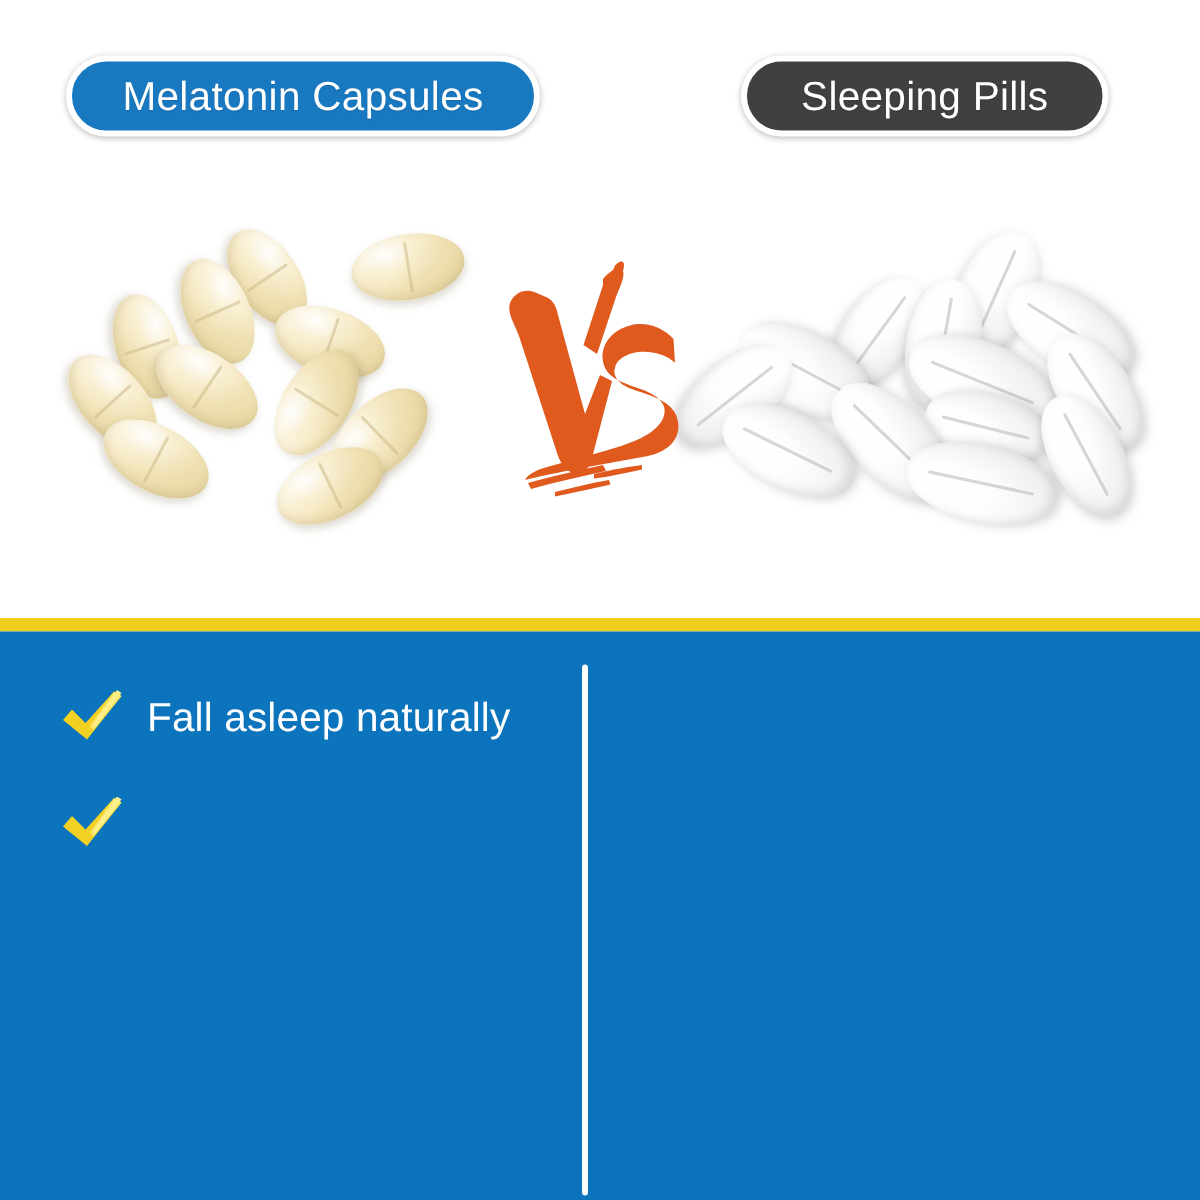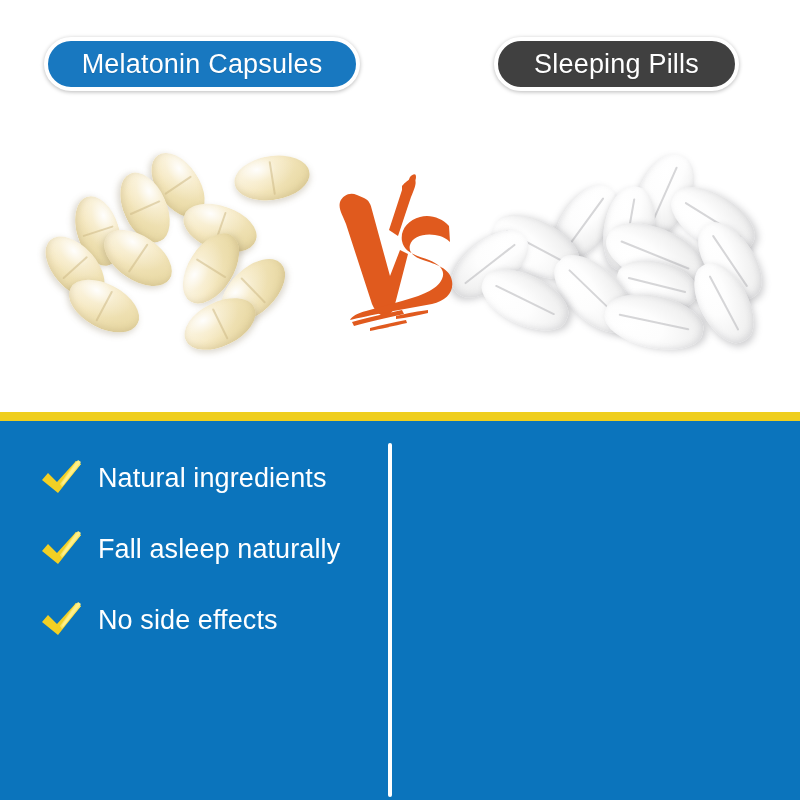--- a/index.html
+++ b/index.html
@@ -259,30 +259,20 @@
 
   <div class="divider-yellow"></div>
 
   <div class="panel">
     <div class="col-divider"></div>
 
     <div class="columns">
 
       <div class="column column-left">
 
-        <div class="feature-row">
-          <span class="icon-slot">
-            <svg viewBox="0 0 44 38" width="44" height="38" aria-hidden="true">
-              <path d="M2 20 L8 13 L17 22 L36 1 L41 4 L18 33 Z" fill="#F2D024"></path>
-              <path d="M36 1 L41 4 L22 27 L20 24 Z" fill="#FAE463"></path>
-              <path d="M38 0 L41 2 L23 25 L22 23 Z" fill="#FFF08A"></path>
-            </svg>
-          </span>
-          <span class="feature-label">Natural ingredients</span>
-        </div>
 
         <div class="feature-row">
           <span class="icon-slot">
             <svg viewBox="0 0 44 38" width="44" height="38" aria-hidden="true">
               <path d="M2 20 L8 13 L17 22 L36 1 L41 4 L18 33 Z" fill="#F2D024"></path>
               <path d="M36 1 L41 4 L22 27 L20 24 Z" fill="#FAE463"></path>
               <path d="M38 0 L41 2 L23 25 L22 23 Z" fill="#FFF08A"></path>
             </svg>
           </span>
           <span class="feature-label">Fall asleep naturally</span>
@@ -290,21 +280,20 @@
 
 
         <div class="feature-row">
           <span class="icon-slot">
             <svg viewBox="0 0 44 38" width="44" height="38" aria-hidden="true">
               <path d="M2 20 L8 13 L17 22 L36 1 L41 4 L18 33 Z" fill="#F2D024"></path>
               <path d="M36 1 L41 4 L22 27 L20 24 Z" fill="#FAE463"></path>
               <path d="M38 0 L41 2 L23 25 L22 23 Z" fill="#FFF08A"></path>
             </svg>
           </span>
-          <span class="feature-label">No side effects</span>
         </div>
 
 
       </div>
 
       <div class="column column-right">
 
         <div class="feature-row">
           
           

